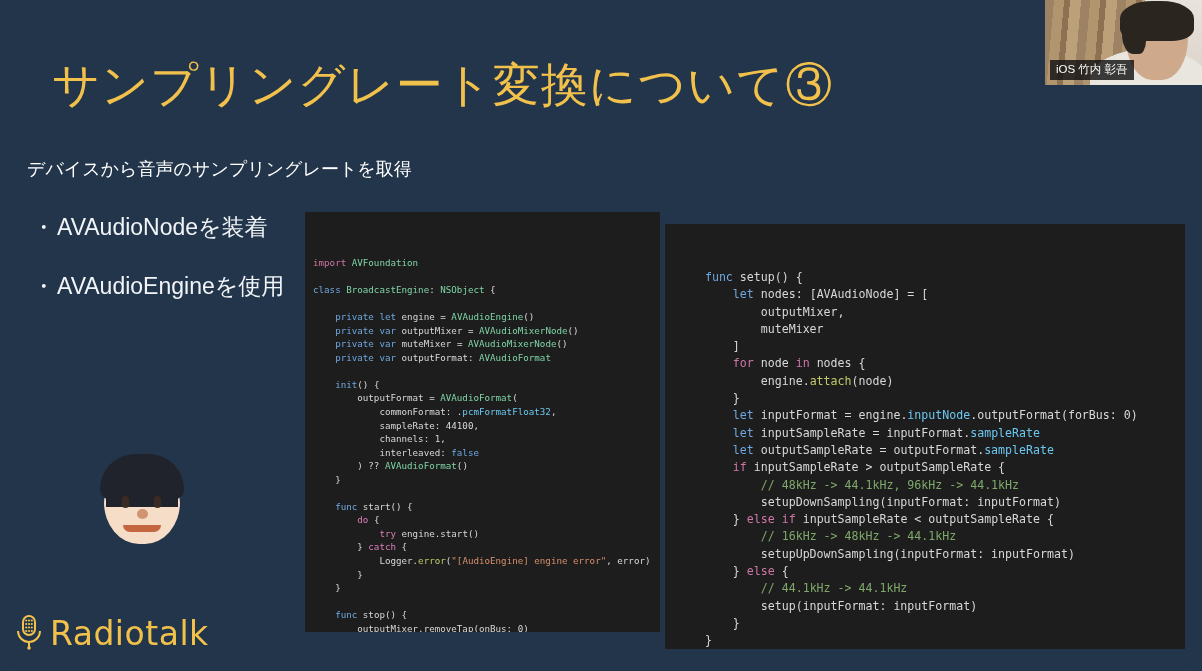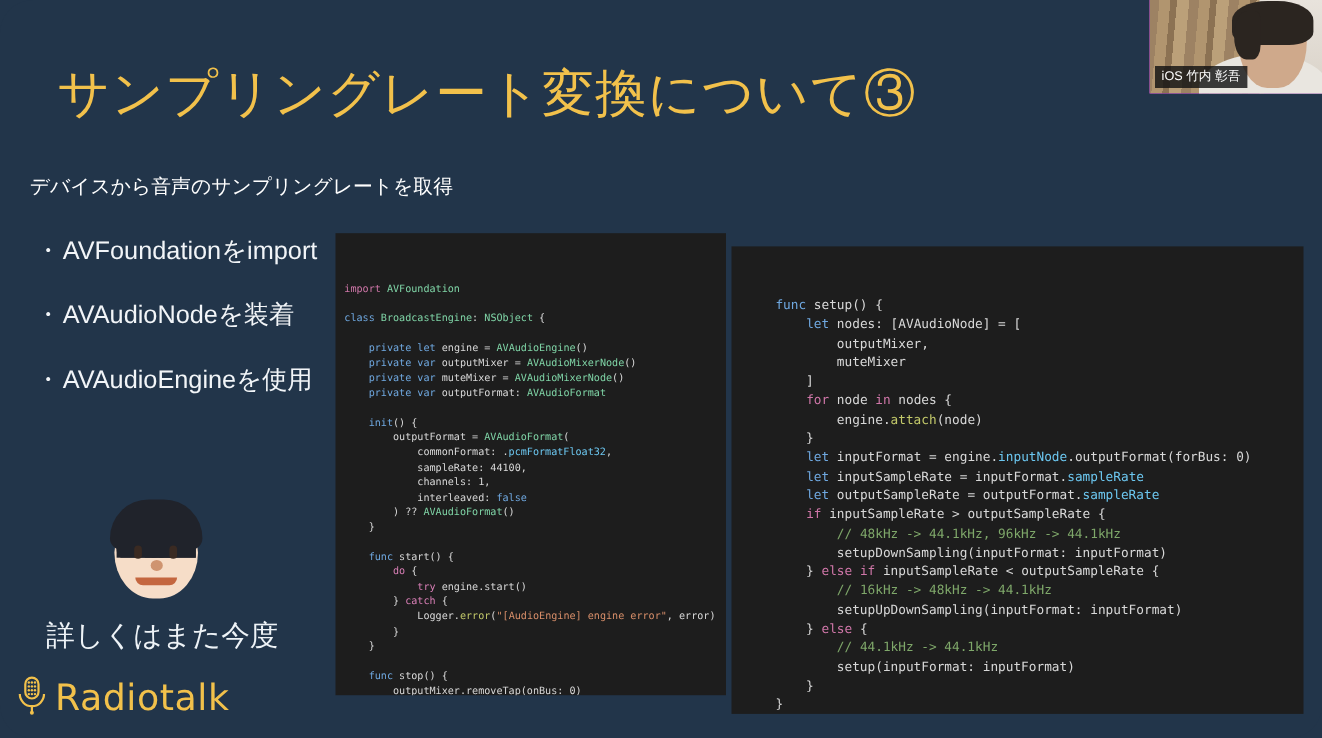--- a/index.html
+++ b/index.html
@@ -223,39 +223,35 @@
 <body>
 
 <div id="slide">
 
   <div id="slide-title">サンプリングレート変換について③</div>
 
   <div id="slide-subtitle">デバイスから音声のサンプリングレートを取得</div>
 
   <div id="bullet-list">
     <div class="bullet-item">
-      <span class="bullet-mark">・</span><span>AVFoundationをimport</span>
-    </div>
-    <div class="bullet-item">
       <span class="bullet-mark">・</span><span>AVAudioNodeを装着</span>
     </div>
     <div class="bullet-item">
       <span class="bullet-mark">・</span><span>AVAudioEngineを使用</span>
     </div>
   </div>
 
   <div id="avatar-wrap">
     <div id="avatar-face"></div>
     <div id="avatar-hair"></div>
     <div class="avatar-eye" id="avatar-eye-l"></div>
     <div class="avatar-eye" id="avatar-eye-r"></div>
     <div id="avatar-nose"></div>
     <div id="avatar-mouth"></div>
   </div>
-  <div id="avatar-caption">詳しくはまた今度</div>
 
   <div id="logo">
     <svg width="30" height="36" viewBox="0 0 30 36">
       <rect x="9" y="2" width="12" height="19" rx="6" fill="none" stroke="#f2c14b" stroke-width="2"></rect>
       <circle cx="12.2" cy="6.5" r="1.1" fill="#f2c14b"></circle>
         <circle cx="15" cy="6.5" r="1.1" fill="#f2c14b"></circle>
       <circle cx="17.8" cy="6.5" r="1.1" fill="#f2c14b"></circle>
       <circle cx="12.2" cy="10" r="1.1" fill="#f2c14b"></circle>
         <circle cx="15" cy="10" r="1.1" fill="#f2c14b"></circle>
       <circle cx="17.8" cy="10" r="1.1" fill="#f2c14b"></circle>

